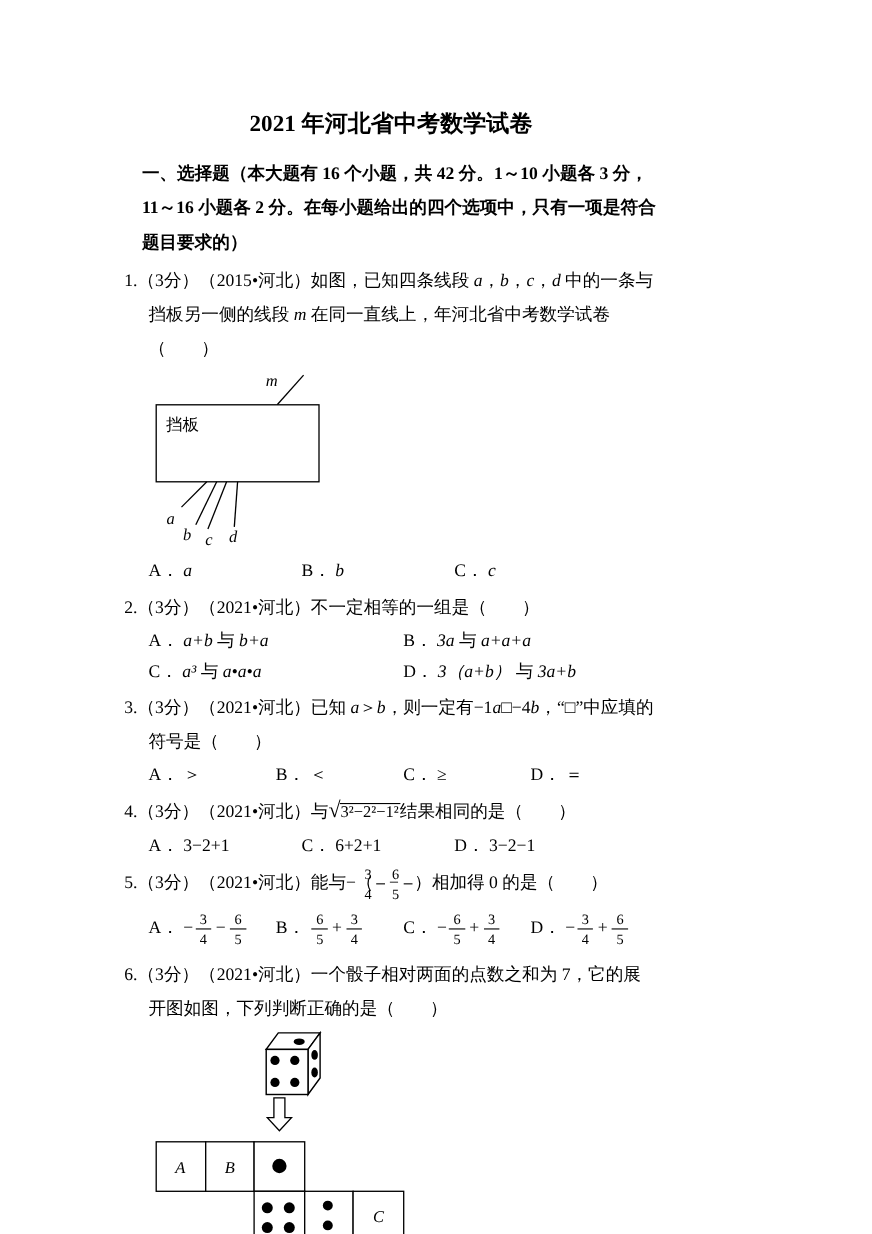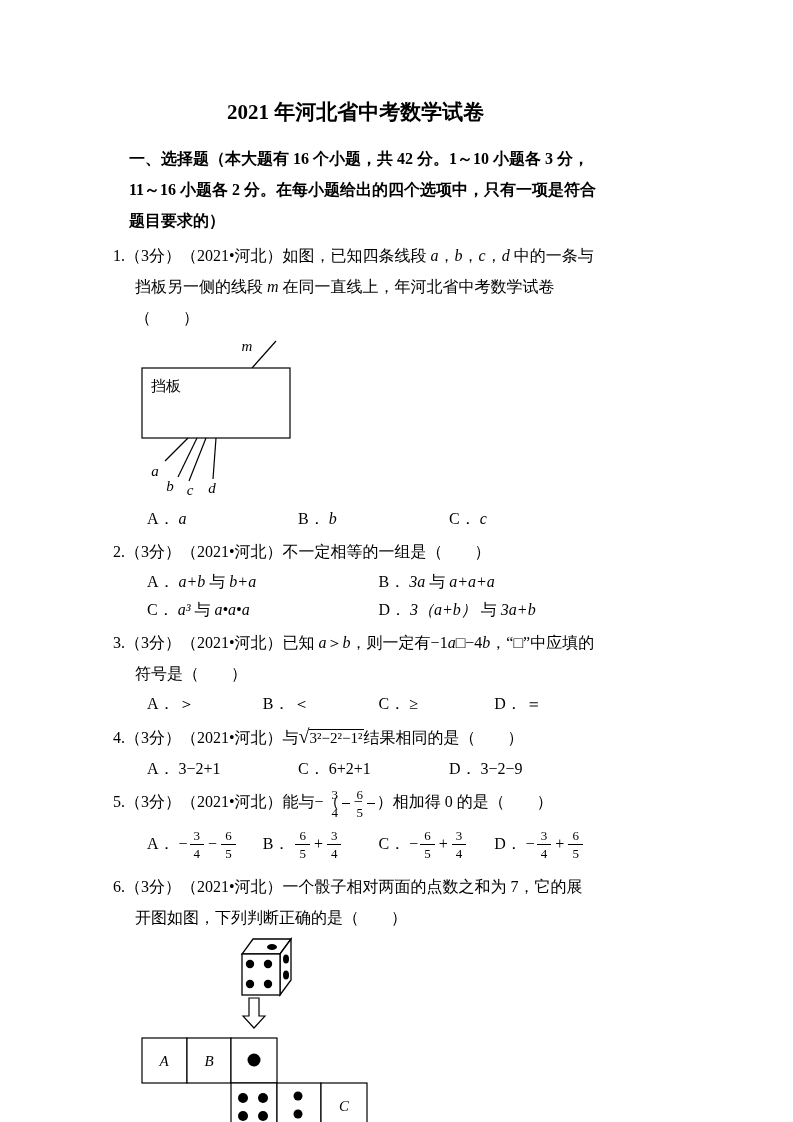--- a/index.html
+++ b/index.html
@@ -7,21 +7,21 @@
     position:relative;width:708px;height:1122px;background:#fff;color:#000;
     font-family:"Liberation Serif","DejaVu Serif",serif;font-size:16px;
     box-sizing:border-box;padding:97px 110px 0 113px;overflow:hidden;
   }
   .title{font-size:21px;font-weight:bold;text-align:center;margin:0 0 16px 0;line-height:30px;}
   .section{font-weight:bold;line-height:31px;margin:0 0 4px 16px;}
   .q{line-height:31px;margin:4px 0 2px 0;text-indent:-22px;padding-left:22px;}
   .q6p{margin-top:6px;}
   .var{font-style:italic;font-family:"Liberation Serif","DejaVu Serif",serif;}
   .orow{display:flex;margin:2px 0 2px 22px;line-height:26px;}
-  .orow .opt{width:139px;margin-left:12px;}
+  .orow .opt{width:139px;}
   .orow .opt.w2{width:278px;}
   .orow.frow{margin-top:4px;margin-bottom:4px;}
   .orow.frow .opt{display:flex;align-items:center;height:42px;}
   .olab{margin-right:4px;}
   .frac{display:inline-block;vertical-align:middle;text-align:center;line-height:1;margin:0 2px;}
   .frac .num{display:block;font-size:13px;padding:1px 4px 2px;border-bottom:1.2px solid #000;}
   .frac .den{display:block;font-size:13px;padding-top:2px;}
   .op{margin:0 2px;}
   .sqrt{white-space:nowrap;}
   .rt{font-size:20px;letter-spacing:-1px;}
@@ -33,21 +33,21 @@
 </style>
 </head>
 <body>
 
 <div class="page">
 
   <h1 class="title">2021 年河北省中考数学试卷</h1>
 
   <p class="section">一、选择题（本大题有 16 个小题，共 42 分。1～10 小题各 3 分，11～16 小题各 2 分。在每小题给出的四个选项中，只有一项是符合题目要求的）</p>
 
-  <p class="q"><span>1.（3分）（2021•河北）如图，已知四条线段 </span><i class="var">a</i><span>，</span><i class="var">b</i><span>，</span><i class="var">c</i><span>，</span><i class="var">d</i><span> 中的一条与挡板另一侧的线段 </span><i class="var">m</i><span> 在同一直线上，年河北省中考数学试卷（　　）</span></p>
+  <p class="q"><span>1.（3分）（2015•河北）如图，已知四条线段 </span><i class="var">a</i><span>，</span><i class="var">b</i><span>，</span><i class="var">c</i><span>，</span><i class="var">d</i><span> 中的一条与挡板另一侧的线段 </span><i class="var">m</i><span> 在同一直线上，年河北省中考数学试卷（　　）</span></p>
 
   <div class="fig">
     <svg width="300" height="165" viewBox="0 0 300 165">
       <line x1="117" y1="33" x2="141" y2="6" stroke="#000" stroke-width="1.2"></line>
       <text x="112" y="16" text-anchor="middle" class="it">m</text>
       <rect x="7" y="33" width="148" height="70" fill="#fff" stroke="#000" stroke-width="1.2"></rect>
       <text x="16" y="56" class="cjk">挡板</text>
       <line x1="53" y1="103" x2="30" y2="126" stroke="#000" stroke-width="1.2"></line>
       <line x1="62" y1="103" x2="43" y2="142" stroke="#000" stroke-width="1.2"></line>
       <line x1="71" y1="103" x2="54" y2="146" stroke="#000" stroke-width="1.2"></line>
@@ -83,21 +83,21 @@
     <span class="opt"><span class="olab">B．</span><span>＜</span></span>
     <span class="opt"><span class="olab">C．</span><span>≥</span></span>
     <span class="opt"><span class="olab">D．</span><span>＝</span></span>
   </div>
 
   <p class="q"><span>4.（3分）（2021•河北）与</span><span class="sqrt"><span class="rt">√</span><span class="radicand">3²−2²−1²</span></span><span>结果相同的是（　　）</span></p>
 
   <div class="orow">
     <span class="opt"><span class="olab">A．</span><span>3−2+1</span></span>
     <span class="opt"><span class="olab">C．</span><span>6+2+1</span></span>
-    <span class="opt"><span class="olab">D．</span><span>3−2−9</span></span>
+    <span class="opt"><span class="olab">D．</span><span>3−2−1</span></span>
   </div>
 
   <p class="q"><span>5.（3分）（2021•河北）能与−（</span><span class="frac"><span class="num">3</span><span class="den">4</span></span><span class="op">−</span><span class="frac"><span class="num">6</span><span class="den">5</span></span><span>）相加得 0 的是（　　）</span></p>
 
   <div class="orow frow">
     <span class="opt">
         <span class="olab">A．</span>
         <span>−</span>
         <span class="frac">
           <span class="num">3</span>

